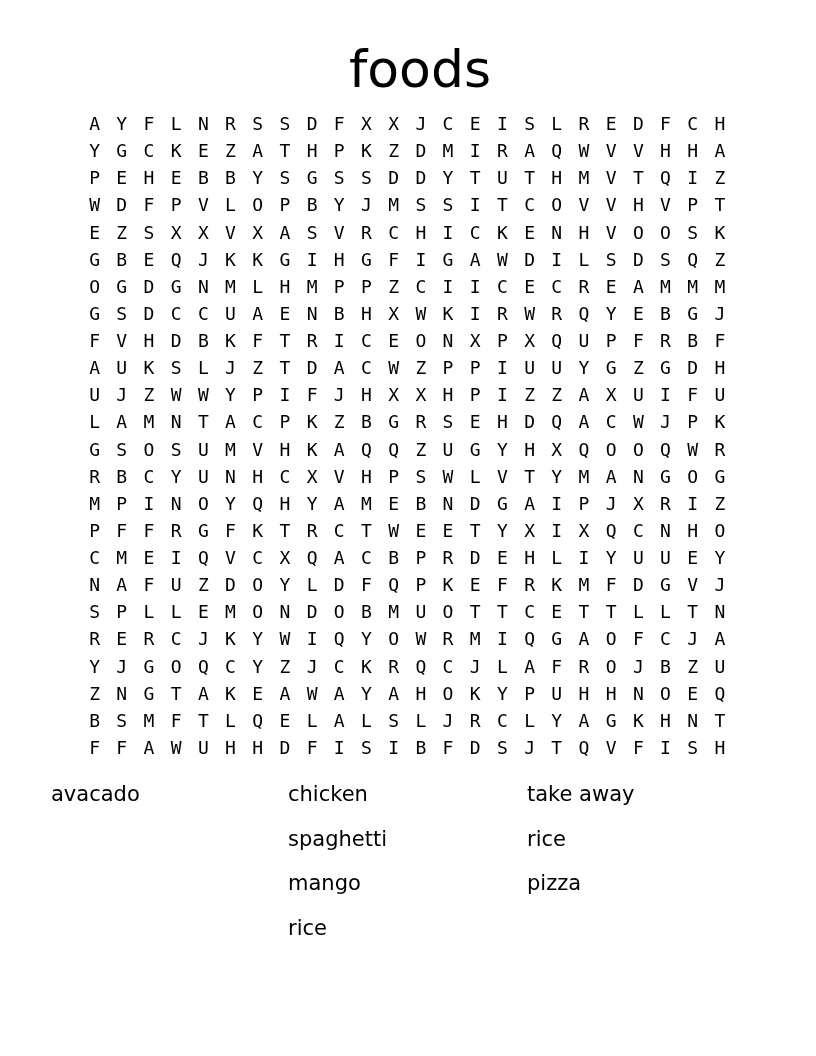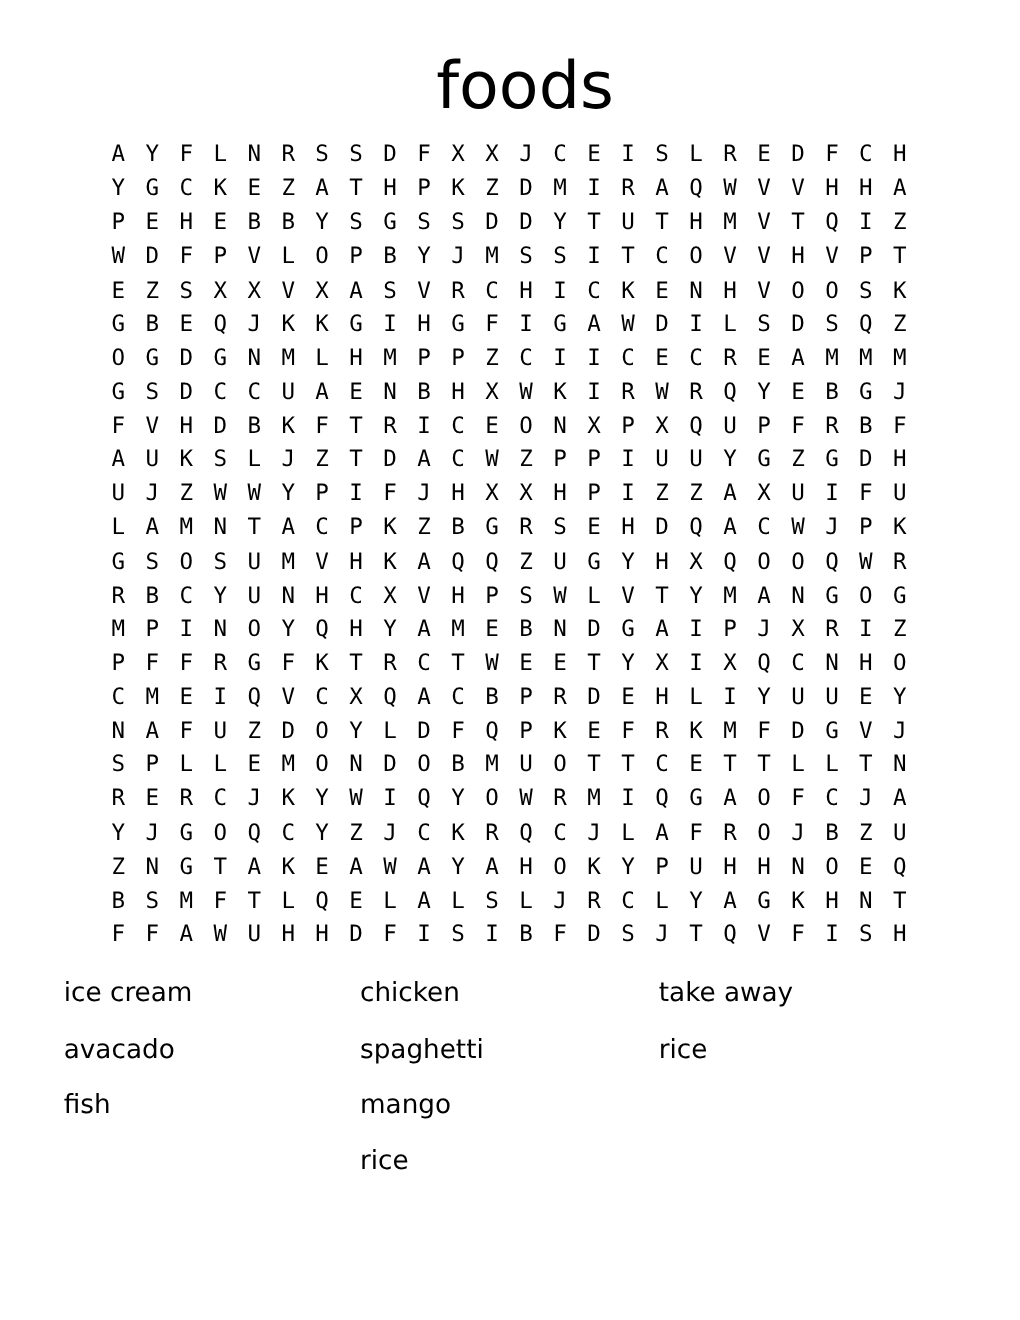--- a/index.html
+++ b/index.html
@@ -701,28 +701,27 @@
         <span class="grid-cell">Q</span>
         <span class="grid-cell">V</span>
         <span class="grid-cell">F</span>
         <span class="grid-cell">I</span>
         <span class="grid-cell">S</span>
         <span class="grid-cell">H</span>
       </div>
     </div>
   <div class="word-list">
       <div class="word-col word-col-0">
-        <div class="word-item">ice cream</div>
         <div class="word-item">avacado</div>
-        <div class="word-item">fish</div>
       </div>
       <div class="word-col word-col-1">
         <div class="word-item">chicken</div>
         <div class="word-item">spaghetti</div>
         <div class="word-item">mango</div>
         <div class="word-item">rice</div>
       </div>
       <div class="word-col word-col-2">
         <div class="word-item">take away</div>
         <div class="word-item">rice</div>
+        <div class="word-item">pizza</div>
       </div>
     </div>
 </div>
 
 </body></html>

